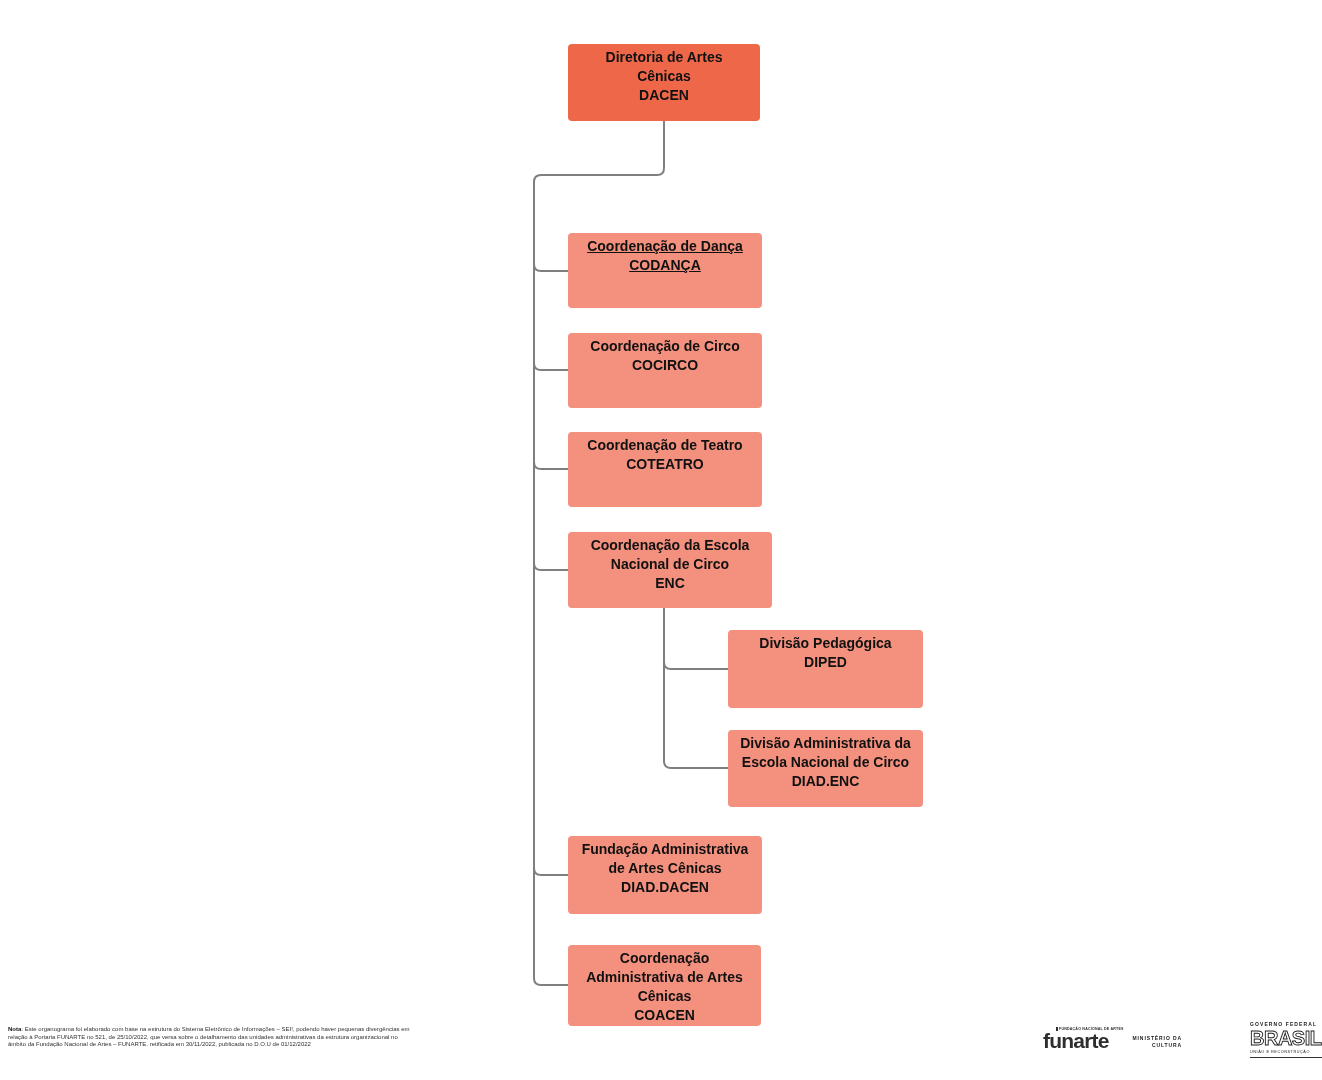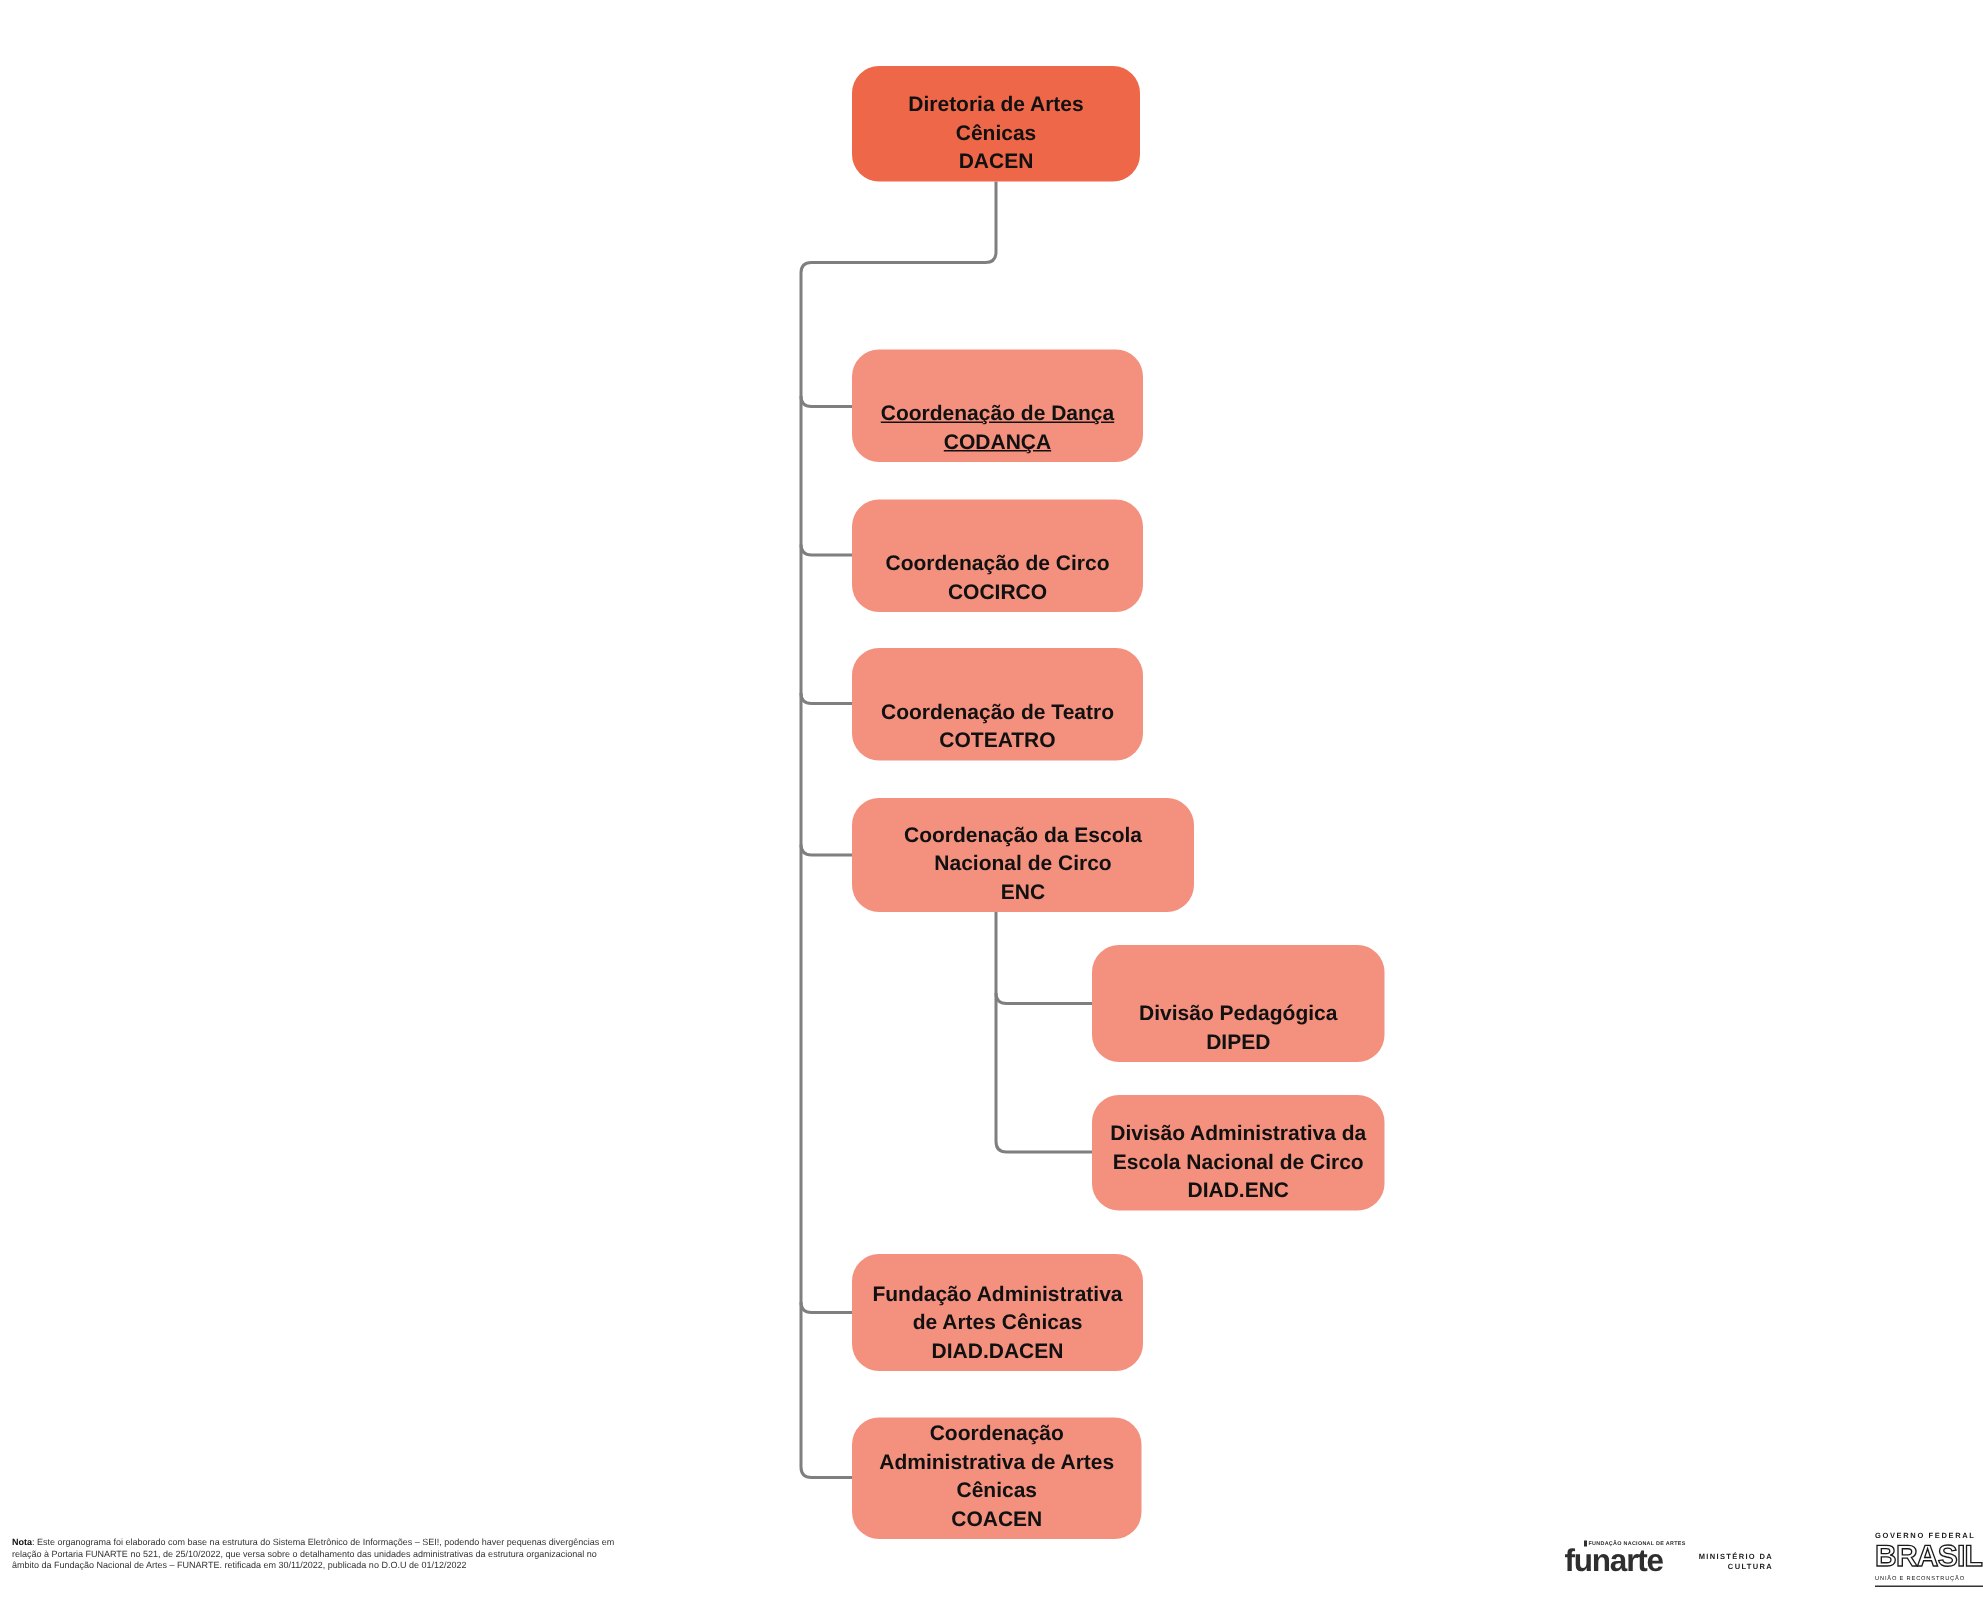--- a/index.html
+++ b/index.html
@@ -8,36 +8,36 @@
     width:1322px;height:1080px;
     background:#fff;
     font-family:"Liberation Sans", sans-serif;
     overflow:hidden;
   }
   svg.connectors{position:absolute;left:0;top:0;width:1322px;height:1080px;}
   svg.connectors path{fill:none;stroke:var(--connector,#7F7F7F);stroke-width:2px;}
 
   .node{
     position:absolute;
-    border-radius:18px;
+    border-radius:4px;
     background:var(--node-child,#F4907E);
-    display:flex;align-items:flex-end;justify-content:center;
+    display:flex;align-items:flex-start;justify-content:center;
     text-align:center;
     color:var(--text,#111111);
     font-weight:bold;
     font-size:14px;line-height:19px;
     padding:4px 10px;
     box-sizing:border-box;
   }
   .node.root{background:var(--node-root,#EF6749);}
   .n0{left:568px;top:44px;width:192px;height:77px;}
   .n1{left:568px;top:233px;width:194px;height:75px;text-decoration:underline;}
   .n2{left:568px;top:333px;width:194px;height:75px;}
   .n3{left:568px;top:432px;width:194px;height:75px;}
-  .n4{left:568px;top:532px;width:228px;height:76px;}
+  .n4{left:568px;top:532px;width:204px;height:76px;}
   .n5{left:728px;top:630px;width:195px;height:78px;}
   .n6{left:728px;top:730px;width:195px;height:77px;}
   .n7{left:568px;top:836px;width:194px;height:78px;}
   .n8{left:568px;top:945px;width:193px;height:81px;}
 
   .note{
     position:absolute;left:8px;top:1026px;width:470px;
     font-size:6px;line-height:7.6px;color:#333;
   }
   .note b{color:#111;}

